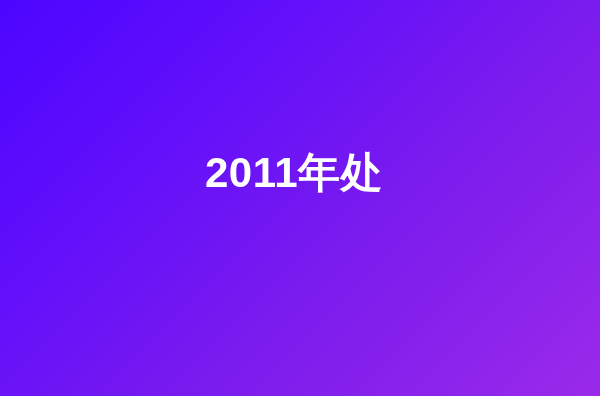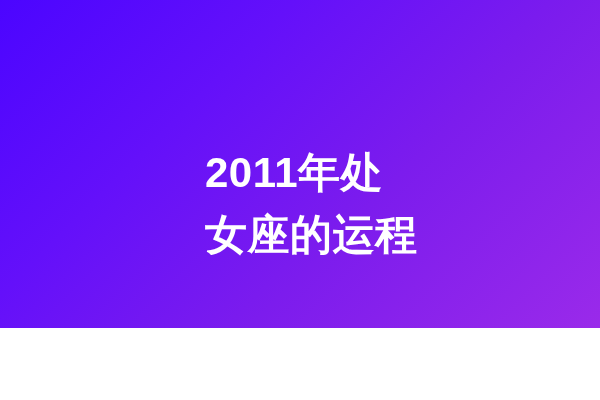--- a/index.html
+++ b/index.html
@@ -8,21 +8,21 @@
   }
   body {
     width: 600px;
     height: 400px;
     overflow: hidden;
     font-family: "Liberation Sans", sans-serif;
   }
   .banner {
     position: relative;
     width: 600px;
-    height: 328px;
+    height: 396px;
     background-image: linear-gradient(135deg, #4b05ff 0%, #6410fa 32%, #7c1ced 62%, #9a2aea 100%);
     overflow: hidden;
   }
   .title-block {
     position: absolute;
     left: 205px;
     top: 142px;
     width: 340px;
   }
   .title-line {
@@ -36,15 +36,14 @@
     white-space: nowrap;
     text-align: left;
   }
 </style>
 </head>
 <body>
 
 <div class="banner">
   <div class="title-block">
     <span class="title-line">2011年处</span>
-    <span class="title-line">女座的运程</span>
   </div>
 </div>
 
 </body></html>

